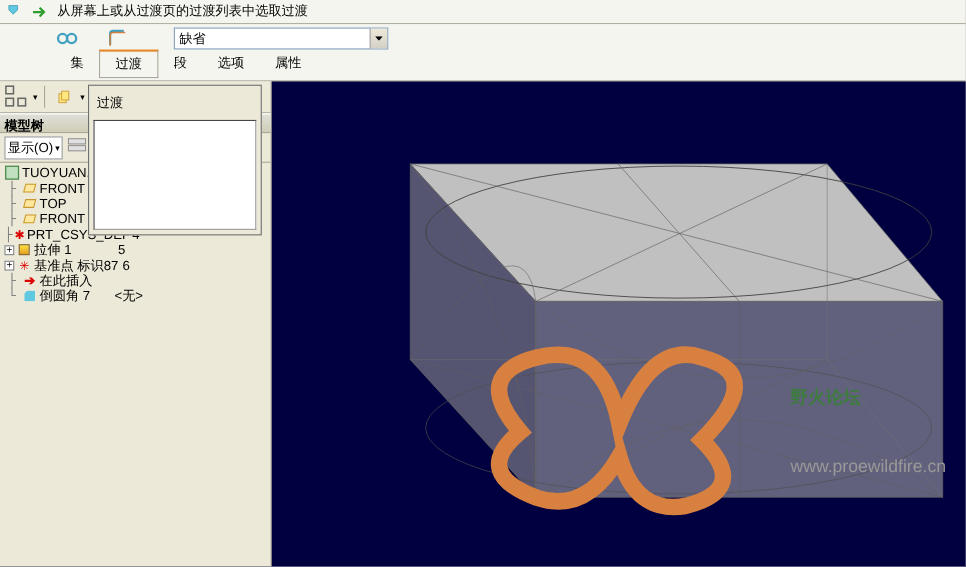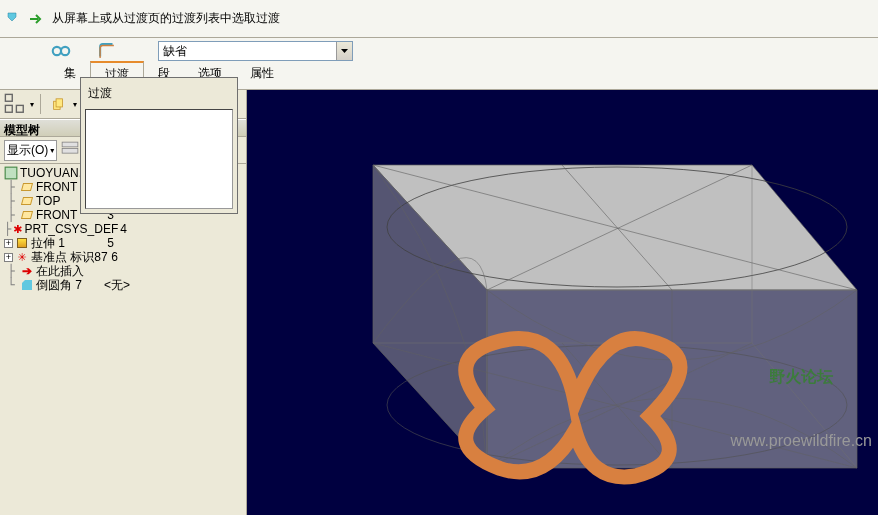--- a/index.html
+++ b/index.html
@@ -1,18 +1,18 @@
 <!DOCTYPE html>
 <html><head>
   <meta charset="utf-8">
   <style>
     * { margin: 0; padding: 0; box-sizing: border-box; font-family: SimSun, "宋体", sans-serif; font-size: 12px; }
     body { width: 878px; height: 515px; background: #ece9d8; overflow: hidden; position: relative; }
     
-    .prompt-bar { height: 38px; background: #f5f5f0; border-bottom: 1px solid #aca899; display: flex; align-items: center; padding-left: 4px; gap: 8px; }
+    .prompt-bar { height: 22px; background: #f5f5f0; border-bottom: 1px solid #aca899; display: flex; align-items: center; padding-left: 4px; gap: 8px; }
     .arrow-icon { width: 16px; height: 16px; display: flex; align-items: center; justify-content: center; }
     
     .dashboard-bar { height: 52px; background: #f5f5f0; border-bottom: 1px solid #aca899; padding: 2px 50px; }
     .db-icons { height: 22px; display: flex; align-items: center; gap: 24px; }
     .db-dropdown { width: 195px; height: 20px; background: white; border: 1px solid #7f9db9; display: flex; align-items: center; justify-content: flex-end; margin-left: 16px; }
     .db-drop-btn { width: 16px; height: 18px; background: linear-gradient(#ece9d8,#d4d0c8); border-left: 1px solid #999; display: flex; align-items: center; justify-content: center; }
     .db-tabs { height: 22px; display: flex; align-items: center; gap: 0; }
     .db-tab { padding: 3px 14px; cursor: pointer; }
     .db-tab.active { border: 1px solid #aca899; border-top: 2px solid #e68b2c; background: #f5f5f0; position: relative; top: 1px; }
     
@@ -44,21 +44,21 @@
     .plane-icon { width: 10px; height: 8px; transform: skewX(-15deg); background: #ffe8a0; border: 1px solid #c89830; }
     .csys-icon { color: #d00; font-size: 11px; }
     .extrude-icon { width: 10px; height: 10px; background: linear-gradient(#ffe040,#e0a020); border: 1px solid #806020; }
     .insert-arrow-icon { color: #d00; font-weight: bold; }
     .chamfer-icon { width: 10px; height: 10px; background: #60c8e0; clip-path: polygon(0 30%, 30% 0, 100% 0, 100% 100%, 0 100%); }
     .page-refs-icon svg { width: 13px; height: 13px; }
     
     .viewport { flex: 1; background: #000040; position: relative; }
     .viewport svg { width: 100%; height: 100%; }
     
-    .watermark { position: absolute; right: 6px; bottom: 10px; display: flex; align-items: center; gap: 6px; text-align: center; }
+    .watermark { position: absolute; right: 18px; bottom: 10px; display: flex; align-items: center; gap: 6px; }
     .wm-logo { width: 40px; height: 30px; }
     .wm-text { display: flex; flex-direction: column; }
     .wm-cn { color: #3c7c3c; font-weight: bold; font-size: 16px; }
     .wm-url { color: #999; font-size: 16px; margin-top: 44px; }
     
     .db-tab-text { pointer-events: none; }
   </style>
 </head>
 <body>
 

